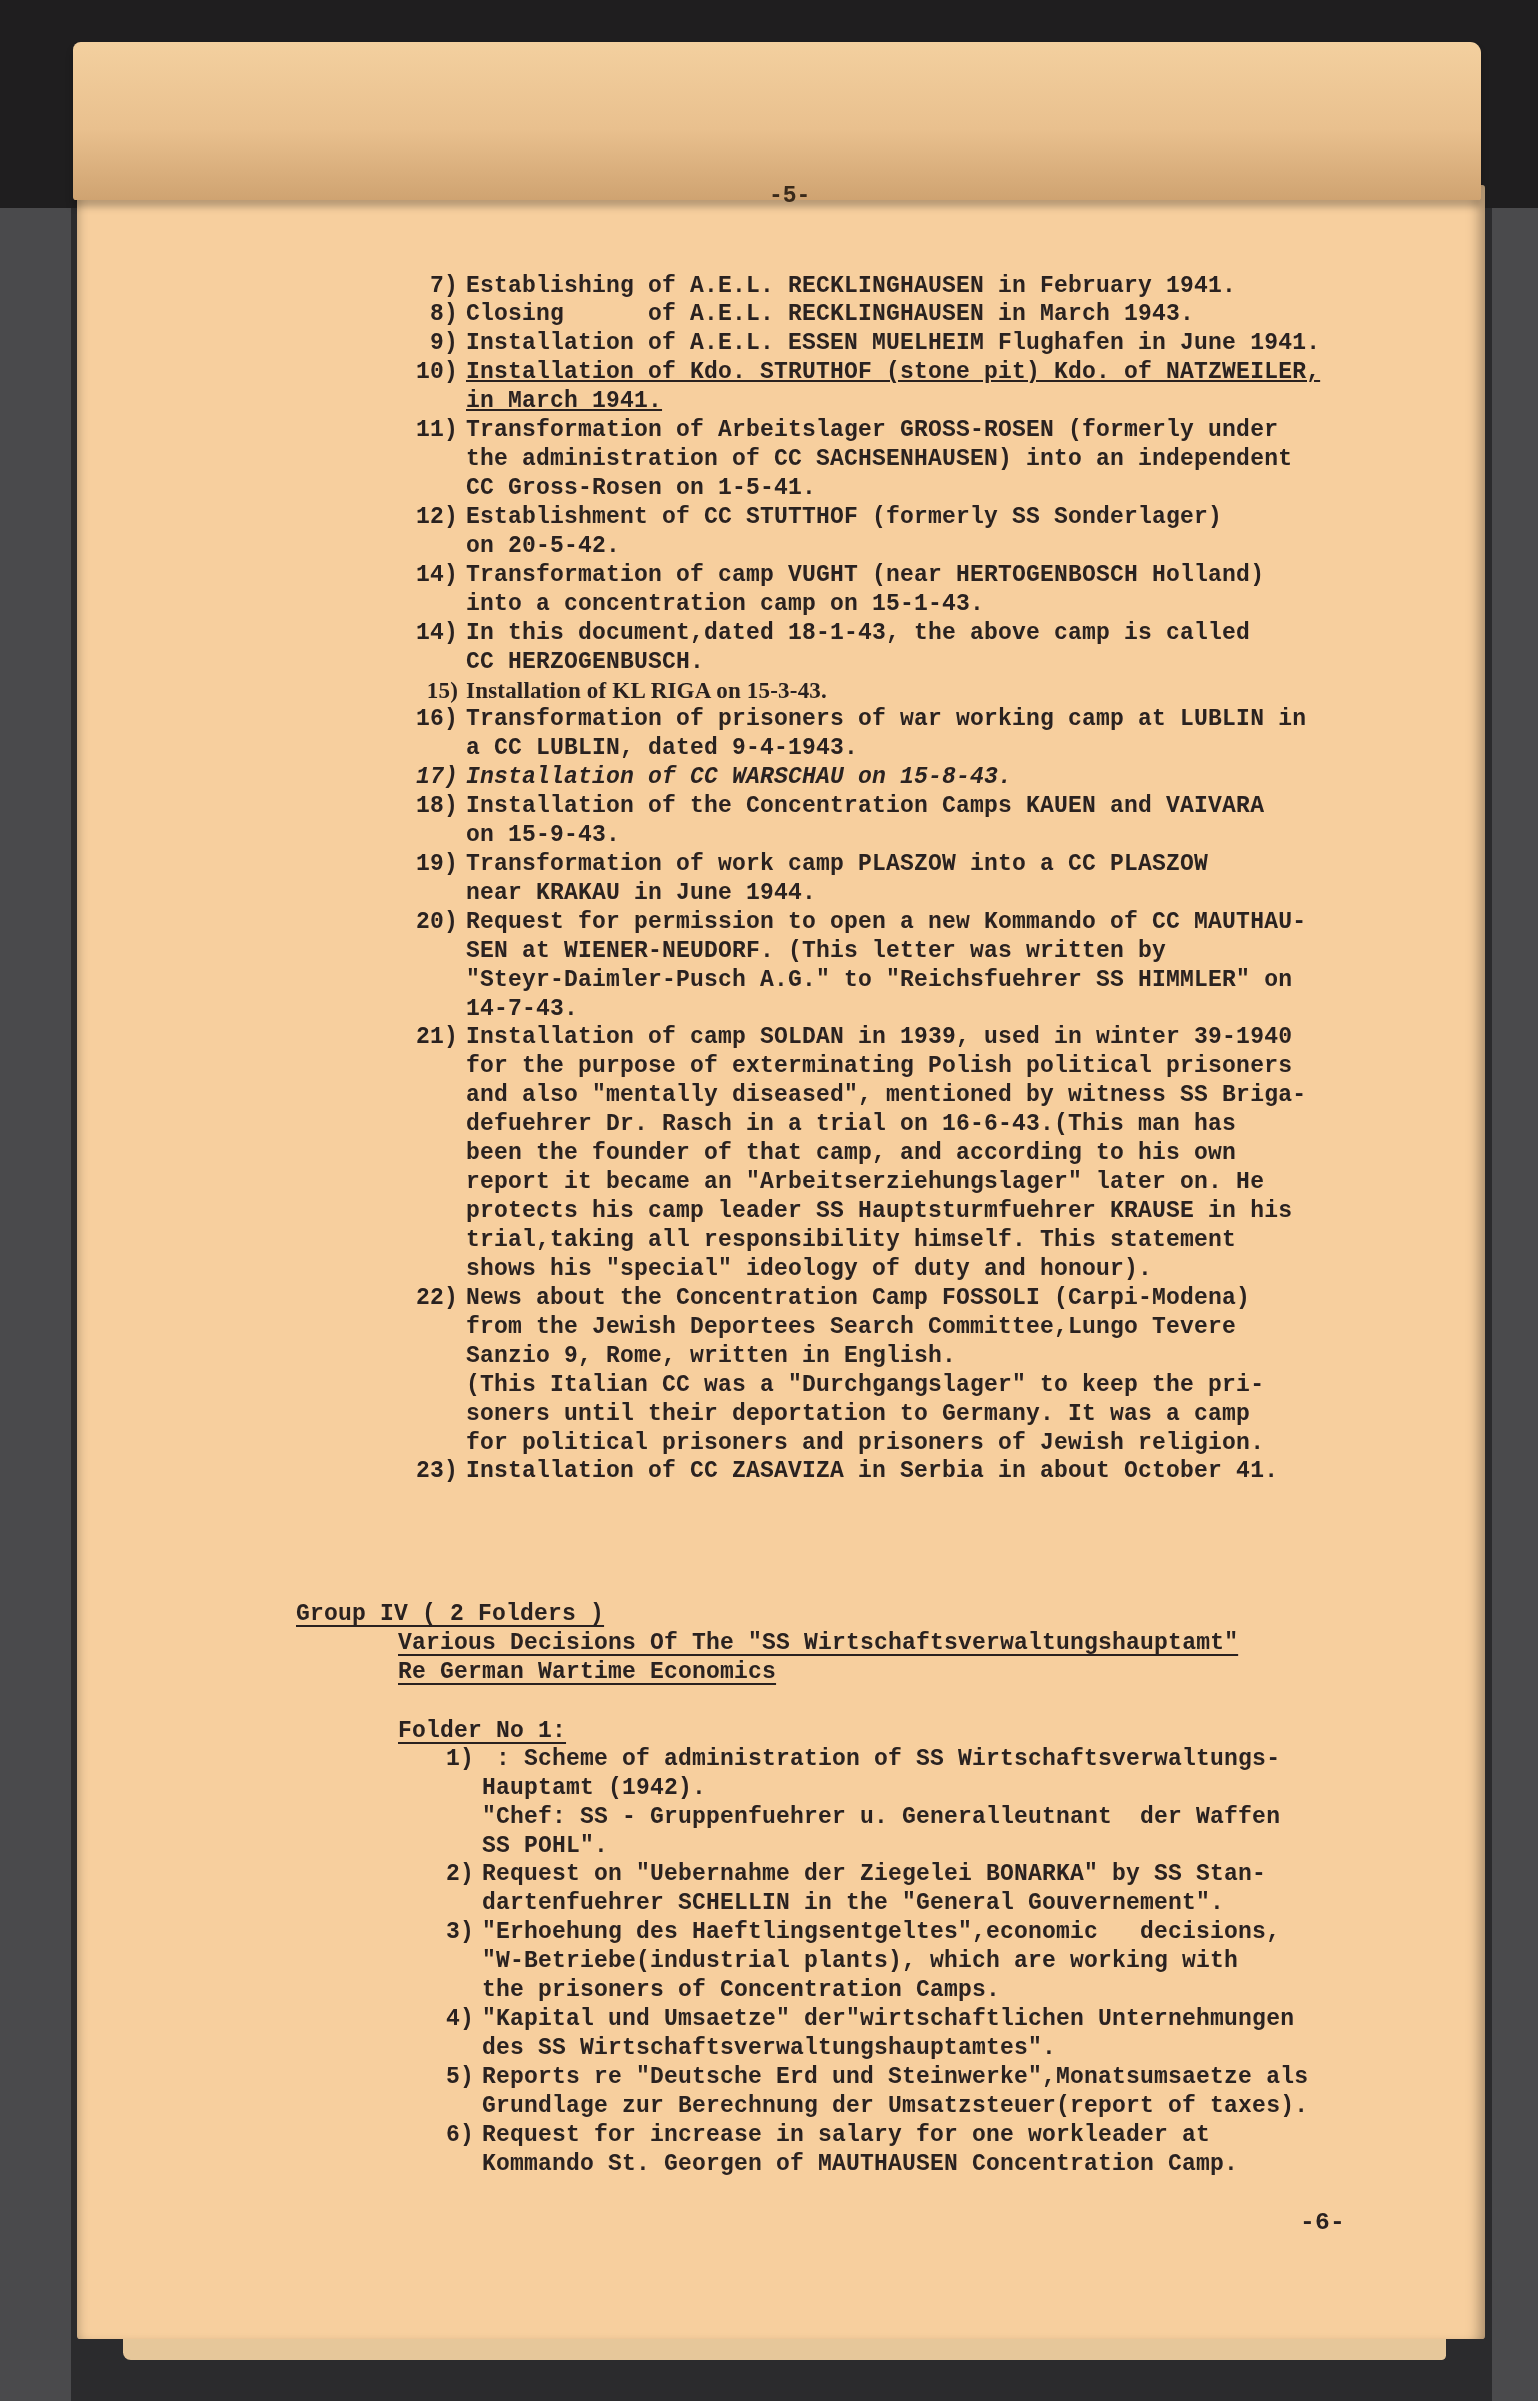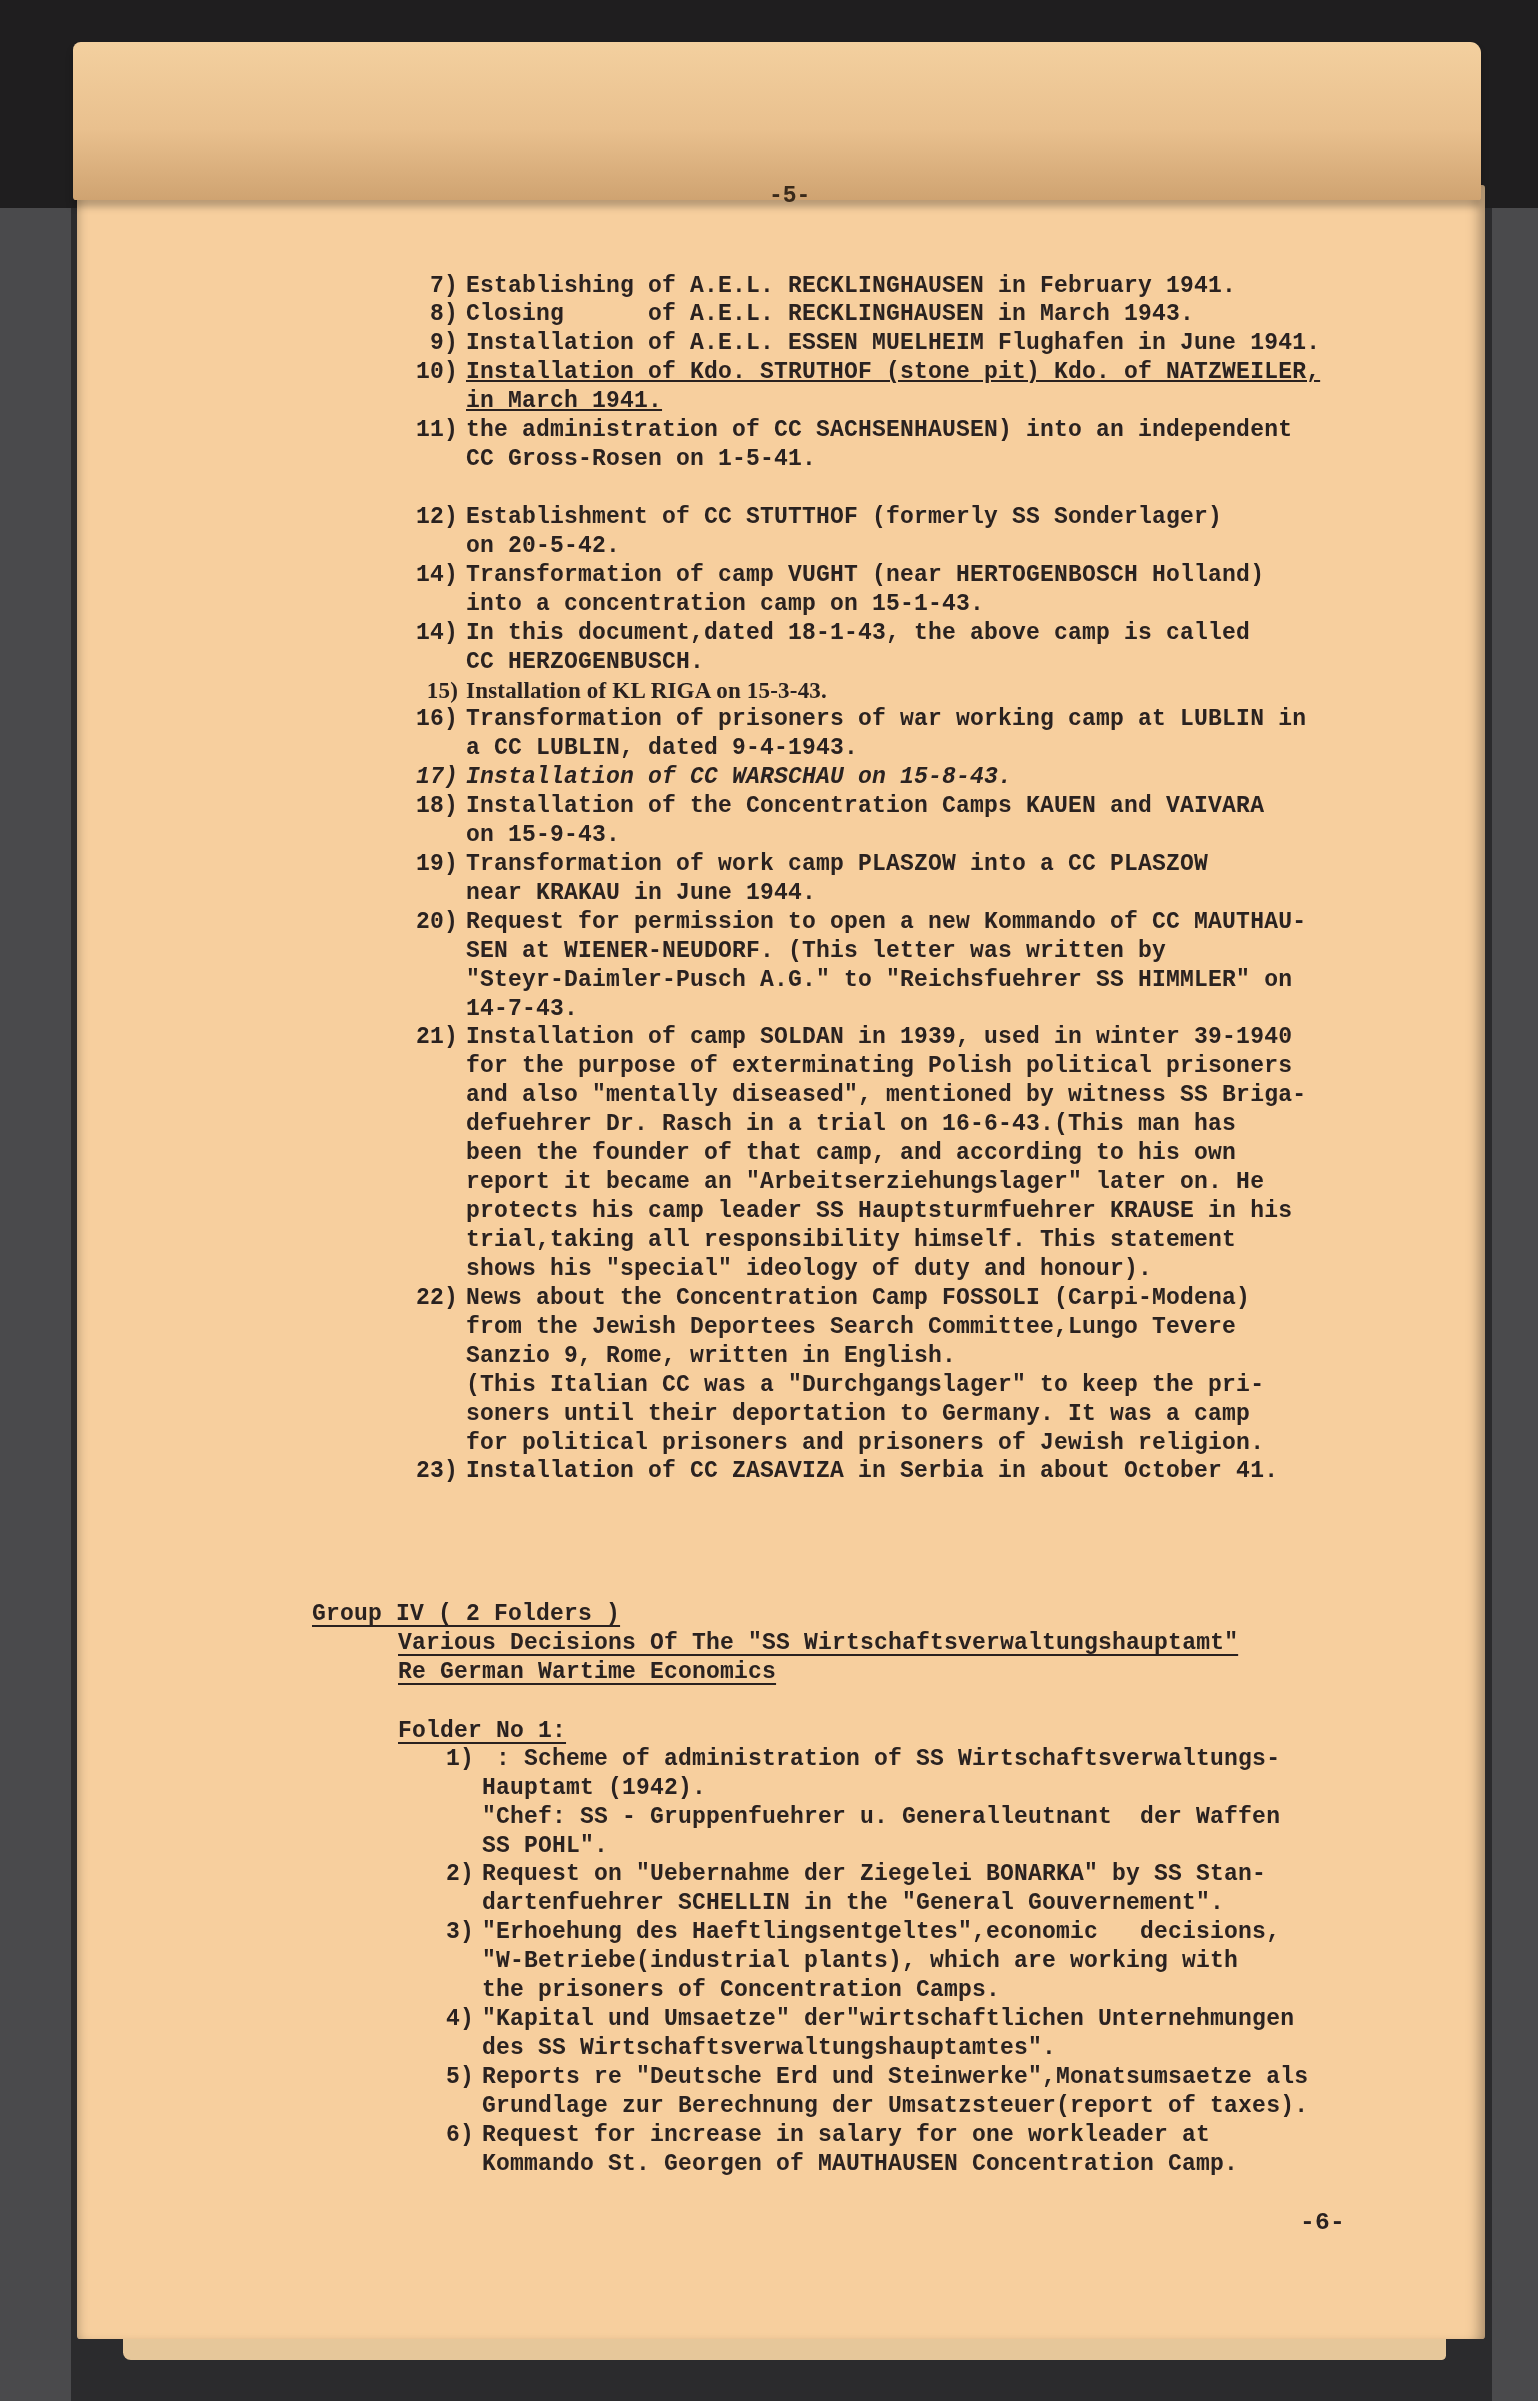--- a/index.html
+++ b/index.html
@@ -57,35 +57,35 @@
 <div class="page"></div>
 <div class="fold"></div>
 <div class="fold-mark">-5-</div>
 
 <div class="content" id="content">
   <div id="list-a">
       <div class="list-item" style="left: 466px; top: 272px;"><span class="num">7)</span><div class="lines"><span>Establishing of A.E.L. RECKLINGHAUSEN in February 1941.</span></div></div>
       <div class="list-item" style="left: 466px; top: 300px;"><span class="num">8)</span><div class="lines"><span>Closing      of A.E.L. RECKLINGHAUSEN in March 1943.</span></div></div>
       <div class="list-item" style="left: 466px; top: 329px;"><span class="num">9)</span><div class="lines"><span>Installation of A.E.L. ESSEN MUELHEIM Flughafen in June 1941.</span></div></div>
       <div class="list-item" style="left: 466px; top: 358px; text-decoration: underline;"><span class="num">10)</span><div class="lines"><span>Installation of Kdo. STRUTHOF (stone pit) Kdo. of NATZWEILER,</span><span>in March 1941.</span></div></div>
-      <div class="list-item" style="left: 466px; top: 416px;"><span class="num">11)</span><div class="lines"><span>the administration of CC SACHSENHAUSEN) into an independent</span><span>CC Gross-Rosen on 1-5-41.</span></div></div>
+      <div class="list-item" style="left: 466px; top: 416px;"><span class="num">11)</span><div class="lines"><span>Transformation of Arbeitslager GROSS-ROSEN (formerly under</span><span>the administration of CC SACHSENHAUSEN) into an independent</span><span>CC Gross-Rosen on 1-5-41.</span></div></div>
       <div class="list-item" style="left: 466px; top: 503px;"><span class="num">12)</span><div class="lines"><span>Establishment of CC STUTTHOF (formerly SS Sonderlager)</span><span>on 20-5-42.</span></div></div>
       <div class="list-item" style="left: 466px; top: 561px;"><span class="num">14)</span><div class="lines"><span>Transformation of camp VUGHT (near HERTOGENBOSCH Holland)</span><span>into a concentration camp on 15-1-43.</span></div></div>
       <div class="list-item" style="left: 466px; top: 619px;"><span class="num">14)</span><div class="lines"><span>In this document,dated 18-1-43, the above camp is called</span><span>CC HERZOGENBUSCH.</span></div></div>
       <div class="list-item" style="left: 466px; top: 676px; font-family: Liberation Serif, serif;"><span class="num">15)</span><div class="lines"><span>Installation of KL RIGA on 15-3-43.</span></div></div>
       <div class="list-item" style="left: 466px; top: 705px;"><span class="num">16)</span><div class="lines"><span>Transformation of prisoners of war working camp at LUBLIN in</span><span>a CC LUBLIN, dated 9-4-1943.</span></div></div>
       <div class="list-item" style="left: 466px; top: 763px; font-style: italic;"><span class="num">17)</span><div class="lines"><span>Installation of CC WARSCHAU on 15-8-43.</span></div></div>
       <div class="list-item" style="left: 466px; top: 792px;"><span class="num">18)</span><div class="lines"><span>Installation of the Concentration Camps KAUEN and VAIVARA</span><span>on 15-9-43.</span></div></div>
       <div class="list-item" style="left: 466px; top: 850px;"><span class="num">19)</span><div class="lines"><span>Transformation of work camp PLASZOW into a CC PLASZOW</span><span>near KRAKAU in June 1944.</span></div></div>
       <div class="list-item" style="left: 466px; top: 908px;"><span class="num">20)</span><div class="lines"><span>Request for permission to open a new Kommando of CC MAUTHAU-</span><span>SEN at WIENER-NEUDORF. (This letter was written by</span><span>"Steyr-Daimler-Pusch A.G." to "Reichsfuehrer SS HIMMLER" on</span><span>14-7-43.</span></div></div>
       <div class="list-item" style="left: 466px; top: 1023px;"><span class="num">21)</span><div class="lines"><span>Installation of camp SOLDAN in 1939, used in winter 39-1940</span><span>for the purpose of exterminating Polish political prisoners</span><span>and also "mentally diseased", mentioned by witness SS Briga-</span><span>defuehrer Dr. Rasch in a trial on 16-6-43.(This man has</span><span>been the founder of that camp, and according to his own</span><span>report it became an "Arbeitserziehungslager" later on. He</span><span>protects his camp leader SS Hauptsturmfuehrer KRAUSE in his</span><span>trial,taking all responsibility himself. This statement</span><span>shows his "special" ideology of duty and honour).</span></div></div>
       <div class="list-item" style="left: 466px; top: 1284px;"><span class="num">22)</span><div class="lines"><span>News about the Concentration Camp FOSSOLI (Carpi-Modena)</span><span>from the Jewish Deportees Search Committee,Lungo Tevere</span><span>Sanzio 9, Rome, written in English.</span><span>(This Italian CC was a "Durchgangslager" to keep the pri-</span><span>soners until their deportation to Germany. It was a camp</span><span>for political prisoners and prisoners of Jewish religion.</span></div></div>
       <div class="list-item" style="left: 466px; top: 1457px;"><span class="num">23)</span><div class="lines"><span>Installation of CC ZASAVIZA in Serbia in about October 41.</span></div></div>
     </div>
-  <div class="group-head" style="left:312px; top:1600px;">Group IV ( 2 Folders )</div>
+  <div class="group-head" style="left:296px; top:1600px;">Group IV ( 2 Folders )</div>
   <div class="group-head" style="left:398px; top:1629px;">Various Decisions Of The "SS Wirtschaftsverwaltungshauptamt"</div>
   <div class="group-head" style="left:398px; top:1658px;">Re German Wartime Economics</div>
   <div class="group-head" style="left:398px; top:1717px;">Folder No 1:</div>
   <div id="list-b">
       <div class="list-item" style="left: 482px; top: 1745px;"><span class="num">1)</span><div class="lines"><span> : Scheme of administration of SS Wirtschaftsverwaltungs-</span><span>Hauptamt (1942).</span><span>"Chef: SS - Gruppenfuehrer u. Generalleutnant  der Waffen</span><span>SS POHL".</span></div></div>
       <div class="list-item" style="left: 482px; top: 1860px;"><span class="num">2)</span><div class="lines"><span>Request on "Uebernahme der Ziegelei BONARKA" by SS Stan-</span><span>dartenfuehrer SCHELLIN in the "General Gouvernement".</span></div></div>
       <div class="list-item" style="left: 482px; top: 1918px;"><span class="num">3)</span><div class="lines"><span>"Erhoehung des Haeftlingsentgeltes",economic   decisions,</span><span>"W-Betriebe(industrial plants), which are working with</span><span>the prisoners of Concentration Camps.</span></div></div>
       <div class="list-item" style="left: 482px; top: 2005px;"><span class="num">4)</span><div class="lines"><span>"Kapital und Umsaetze" der"wirtschaftlichen Unternehmungen</span><span>des SS Wirtschaftsverwaltungshauptamtes".</span></div></div>
       <div class="list-item" style="left: 482px; top: 2063px;"><span class="num">5)</span><div class="lines"><span>Reports re "Deutsche Erd und Steinwerke",Monatsumsaetze als</span><span>Grundlage zur Berechnung der Umsatzsteuer(report of taxes).</span></div></div>
       <div class="list-item" style="left: 482px; top: 2121px;"><span class="num">6)</span><div class="lines"><span>Request for increase in salary for one workleader at</span><span>Kommando St. Georgen of MAUTHAUSEN Concentration Camp.</span></div></div>

